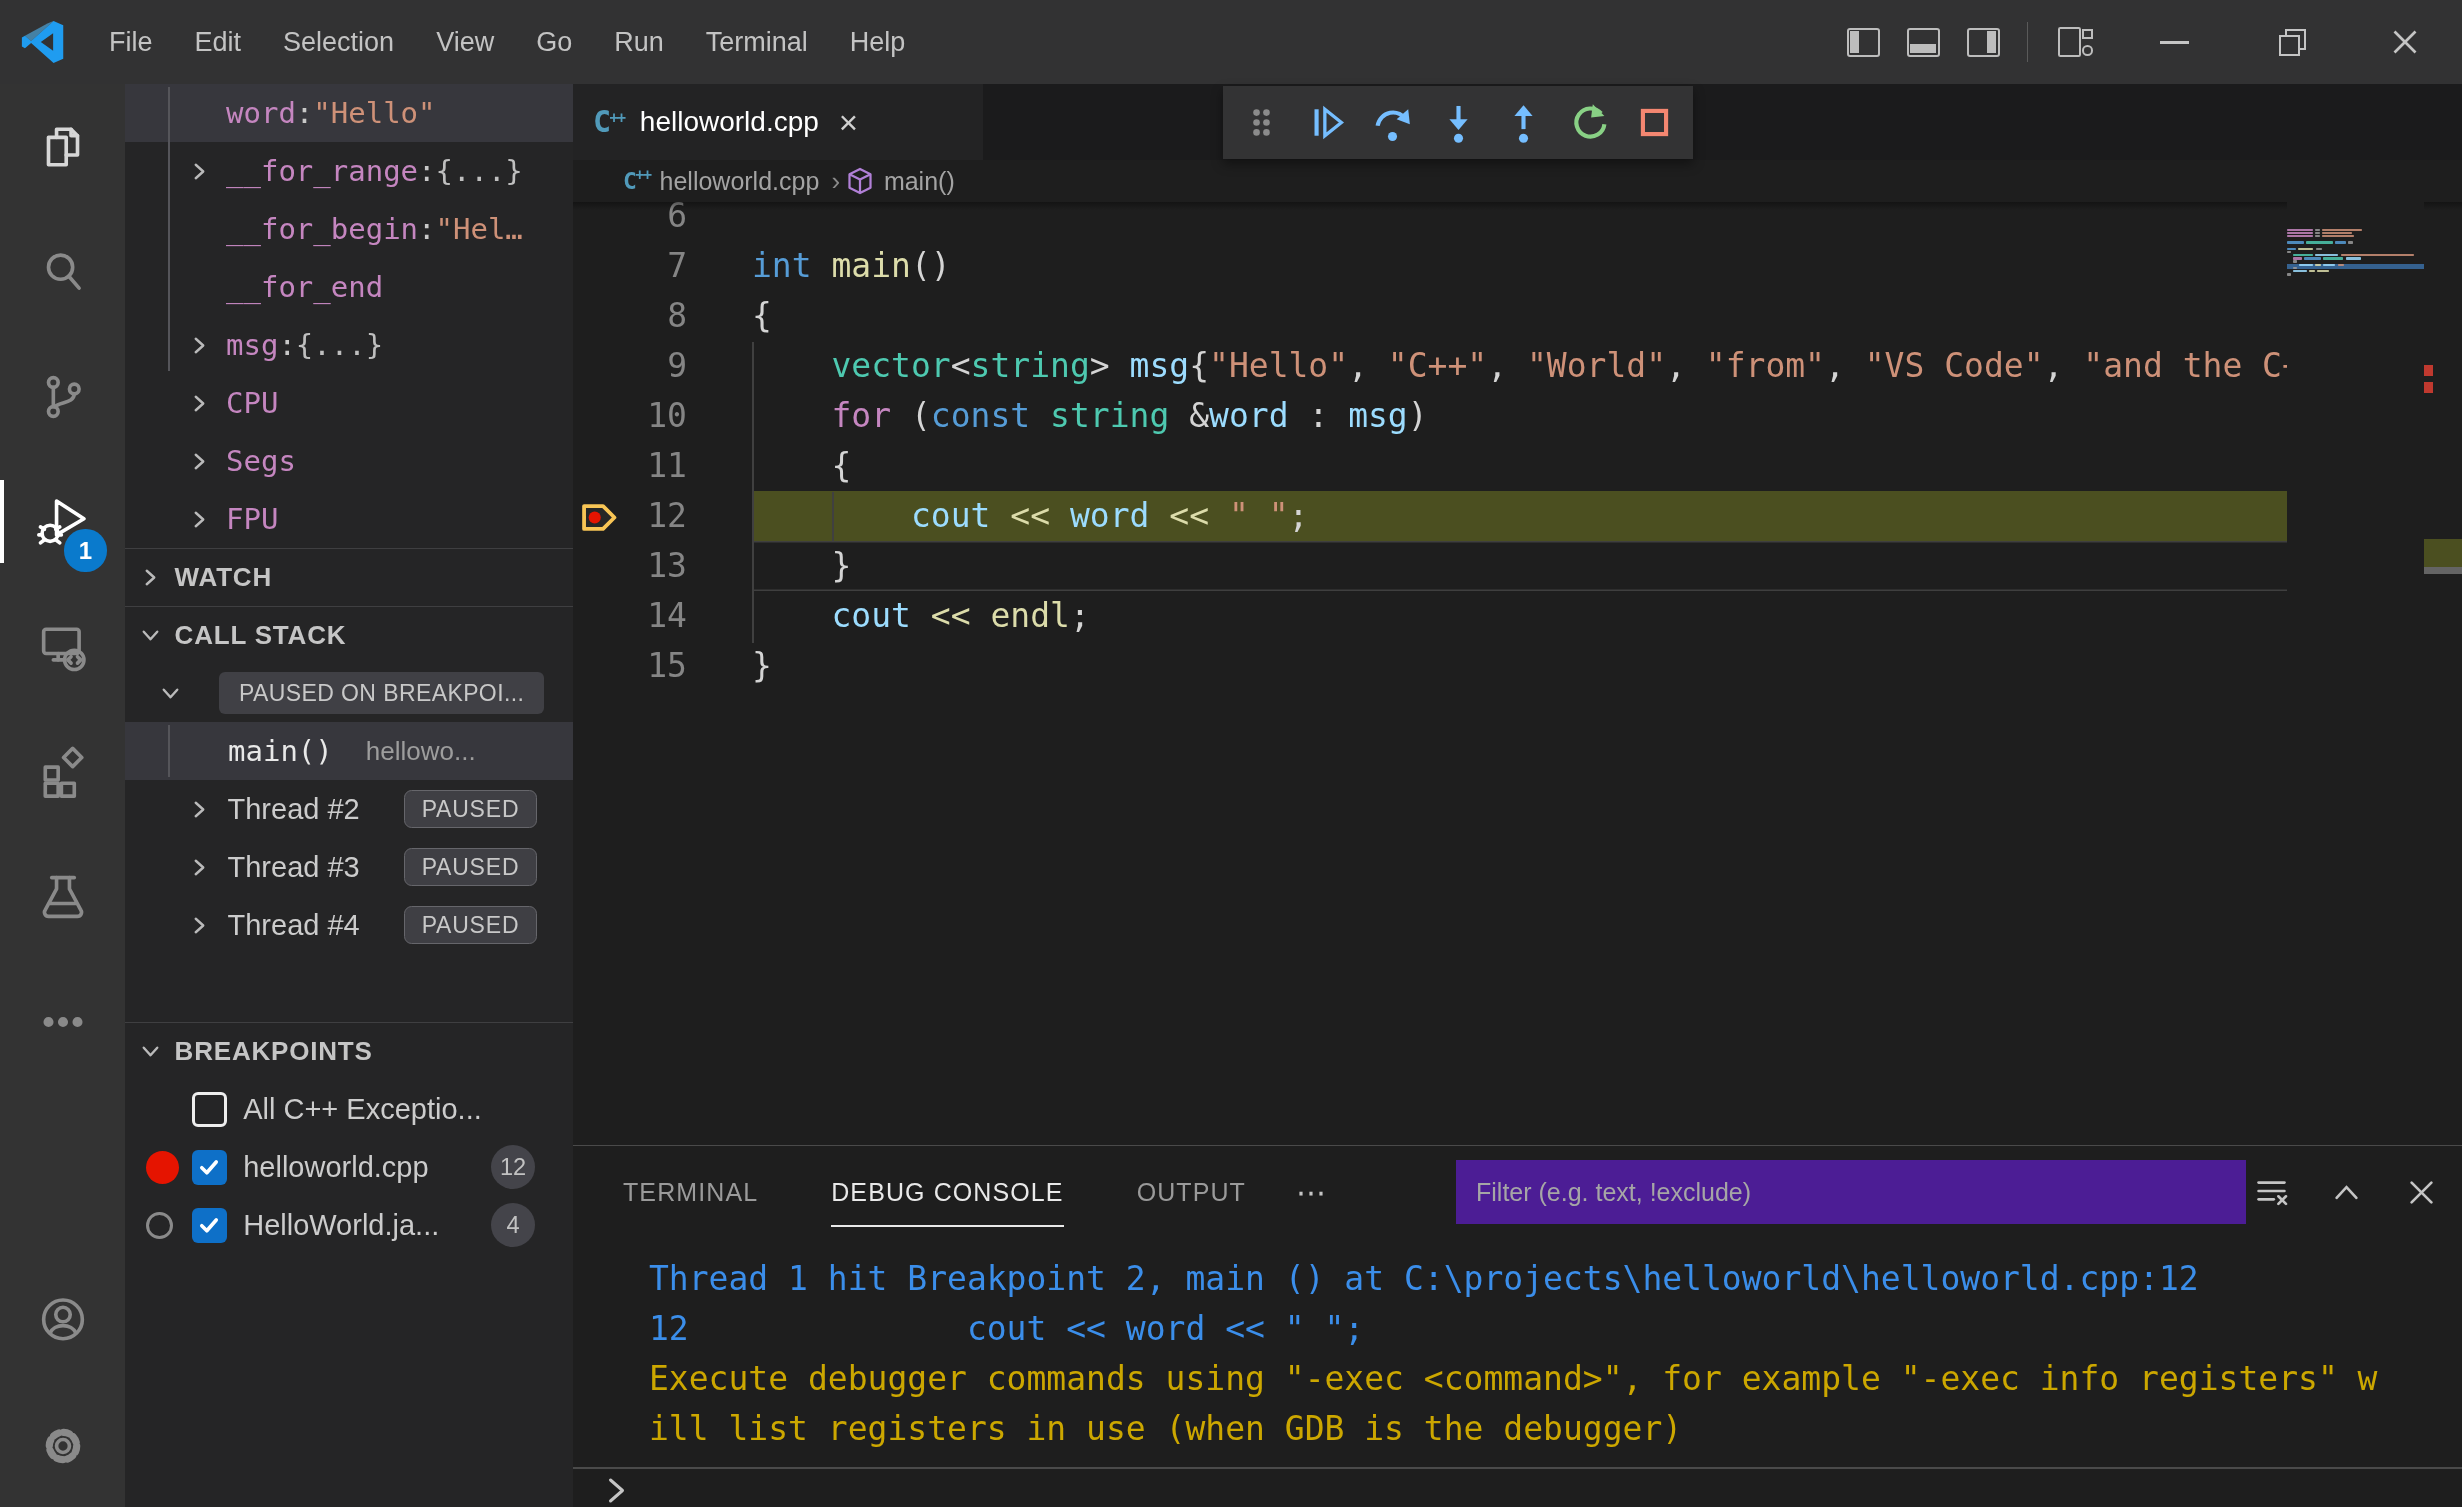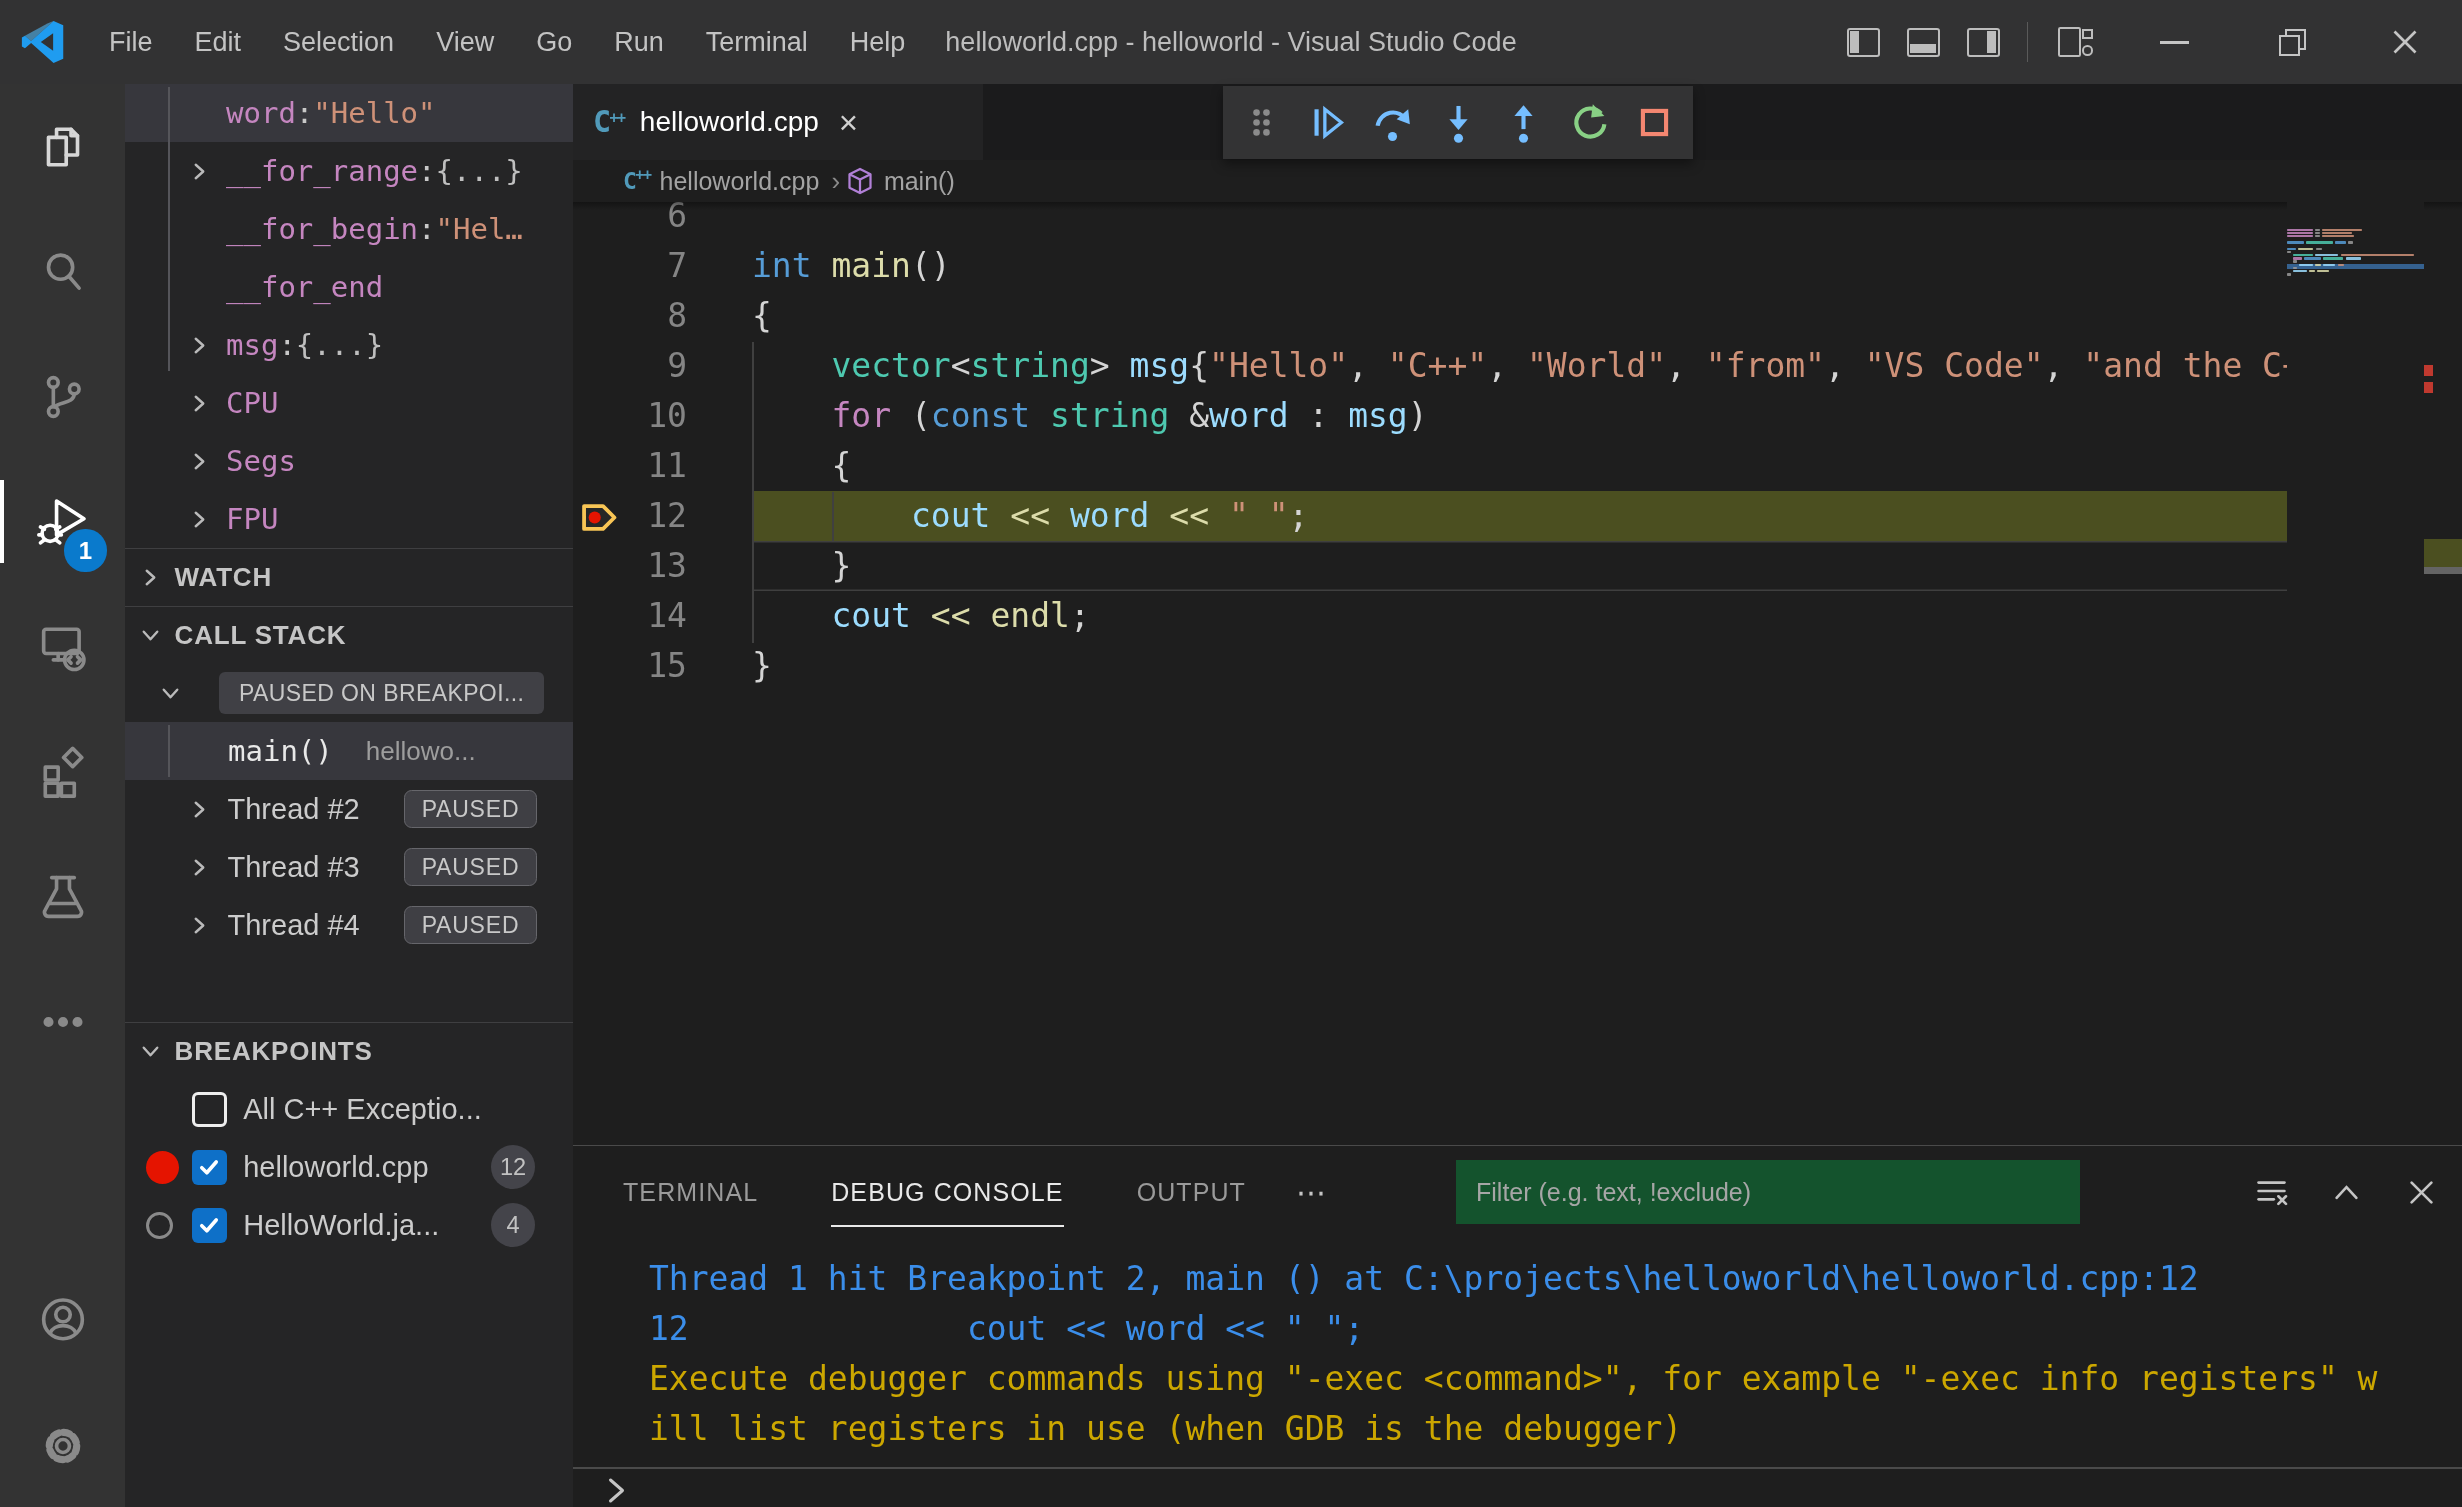--- a/index.html
+++ b/index.html
@@ -147,21 +147,21 @@
   .rm-slider { position:absolute; left:0; right:0; top:365px; height:6.8px; background:#8a8a8a; opacity:0.65; }
 
   
   .panel { height:363px; flex-shrink:0; border-top:1.5px solid #4a4a4a; background:#1e1e1e; position:relative; }
   .panel-header { height:93px; display:flex; align-items:center; padding-left:50px; position:relative; }
   .panel-tab { font-size:25px; letter-spacing:1.1px; color:#9a9a9a; margin-right:73px; height:100%;
     display:flex; align-items:center; position:relative; cursor:pointer; }
   .panel-tab.active { color:#e9e9e9; }
   .panel-tab.active::after { content:""; position:absolute; left:0; right:0; bottom:12px; height:2.3px; background:#e9e9e9; }
   .panel-dots { font-size:30px; color:#c5c5c5; letter-spacing:2.3px; margin-left:-23px; }
-  .filter-input { position:absolute; left:883px; top:14.4px; width:624px; height:64px; background:#14532d; border:none;
+  .filter-input { position:absolute; left:883px; top:14.4px; width:790px; height:64px; background:#4c1d95; border:none;
     color:#cccccc; font-size:25px; padding:0 20px; font-family:"Liberation Sans", sans-serif; outline:none; }
   .filter-input::placeholder { color:#a6a6a6; }
   .panel-icons { position:absolute; right:23px; top:0; height:93px; display:flex; align-items:center; gap:40px; }
   .panel-icons svg { width:35px; height:35px; fill:none; stroke:#c5c5c5; stroke-width:3.5; stroke-linecap:round; }
 
   .console { font-family:"DejaVu Sans Mono", monospace; font-size:33px; line-height:50px; padding:15px 16px 0 76px; }
   .console-line { white-space:pre; }
   .c-info { color:#3b8eea; } .c-warn { color:#cca700; }
   .console-sep { position:absolute; left:0; right:0; top:321px; height:1.5px; background:#4a4a4a; }
   .prompt { position:absolute; left:27px; top:328px; }
@@ -178,21 +178,20 @@
   <div class="menubar" id="menubar">
       <div class="menu-item">File</div>
       <div class="menu-item">Edit</div>
       <div class="menu-item">Selection</div>
       <div class="menu-item">View</div>
       <div class="menu-item">Go</div>
       <div class="menu-item">Run</div>
       <div class="menu-item">Terminal</div>
       <div class="menu-item">Help</div>
     </div>
-  <div class="window-title">helloworld.cpp - helloworld - Visual Studio Code</div>
   <div class="win-controls">
     <div class="lay-ic lay-left">
         <div class="fill"></div>
       </div>
     <div class="lay-ic lay-panel">
         <div class="fill"></div>
       </div>
     <div class="lay-ic lay-right">
         <div class="fill"></div>
       </div>

